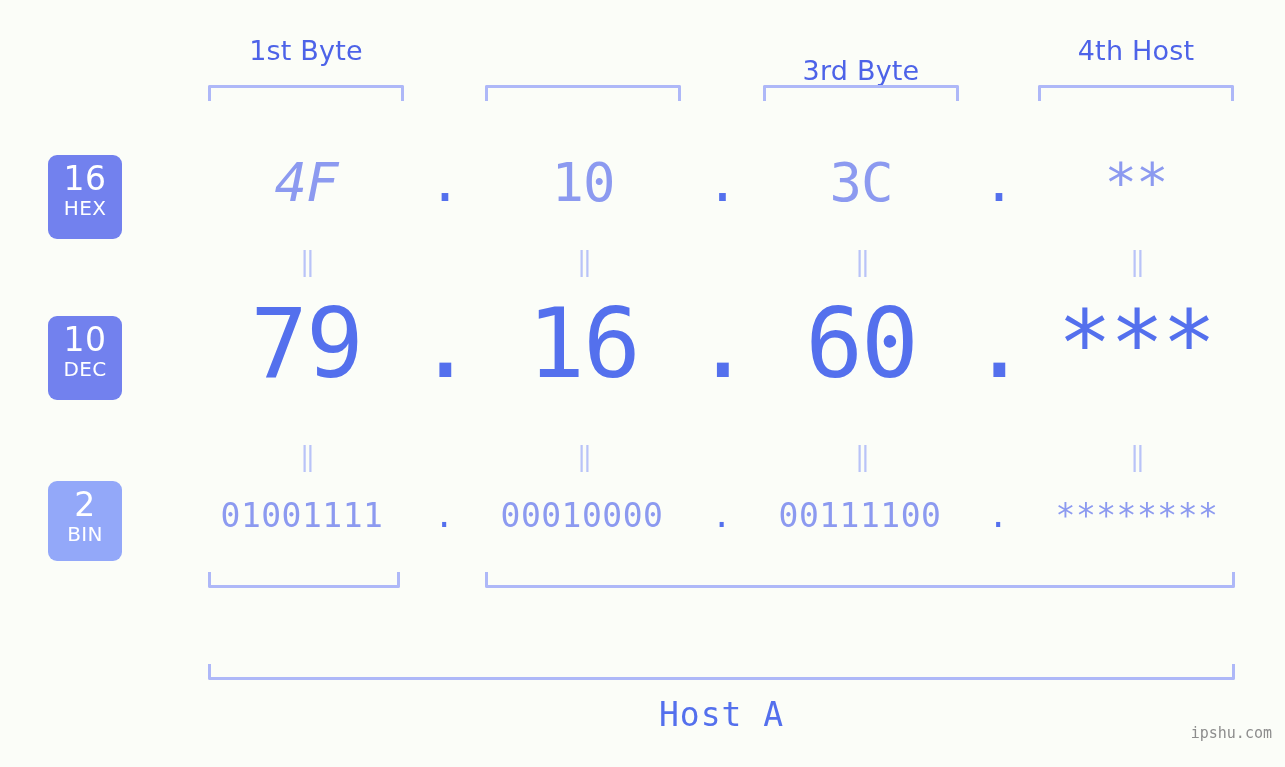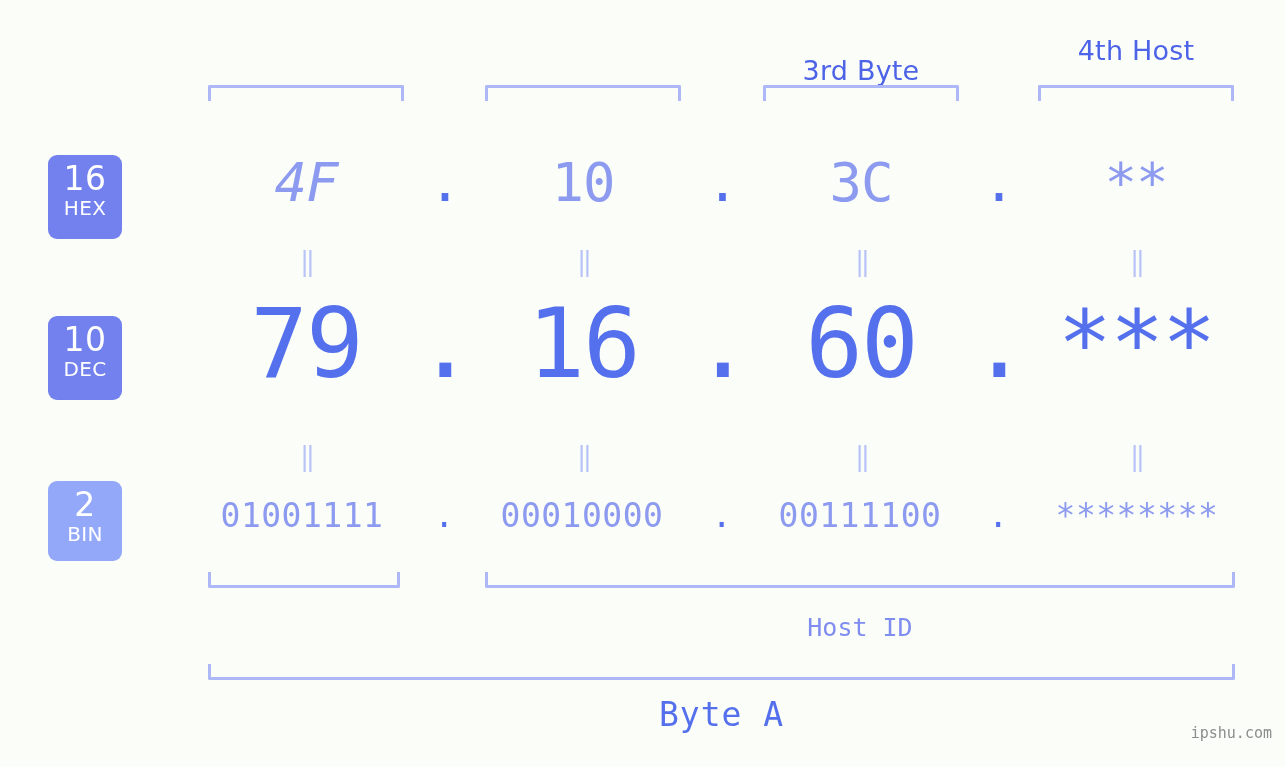--- a/index.html
+++ b/index.html
@@ -172,20 +172,21 @@
     font-size: 15px;
     line-height: 18px;
     white-space: nowrap;
   }
 </style>
 </head>
 <body>
 
 <div class="stage">
 
+  <div class="byte-label" style="left:208px; width:196px;">1st Byte</div>
   <div class="byte-label" style="left:763px; width:196px;margin-top:20px;">3rd Byte</div>
   <div class="byte-label" style="left:1038px; width:196px;">4th Host</div>
 
   <div class="bracket bracket-down" style="left:208px; top:85px; width:196px;"></div>
   <div class="bracket bracket-down" style="left:485px; top:85px; width:196px;"></div>
   <div class="bracket bracket-down" style="left:763px; top:85px; width:196px;"></div>
   <div class="bracket bracket-down" style="left:1038px; top:85px; width:196px;"></div>
 
   <div class="badge" style="left:48px; top:155px; height:84px; background:#7281ee;">
     <span class="num">16</span>
@@ -238,20 +239,19 @@
     <div class="cell" style="left:476px; top:498px; width:212px;">00010000</div>
     <div class="cell dot" style="left:681px; top:498px; width:82px;">.</div>
     <div class="cell" style="left:754px; top:498px; width:212px;">00111100</div>
     <div class="cell dot" style="left:959px; top:498px; width:79px;">.</div>
     <div class="cell" style="left:1031px; top:498px; width:212px;">********</div>
   </div>
 
   <div class="bracket bracket-up" style="left:208px; top:572px; width:192px;"></div>
   <div class="bracket bracket-up" style="left:485px; top:572px; width:750px;"></div>
 
-  <div class="section-label" style="left:485px; top:613px; width:750px;">Host ID</div>
 
   <div class="bracket bracket-up" style="left:208px; top:664px; width:1027px;"></div>
-  <div class="class-label" style="left:208px; top:695px; width:1027px;">Byte A</div>
+  <div class="class-label" style="left:208px; top:695px; width:1027px;">Host A</div>
 
   <div class="watermark">ipshu.com</div>
 
 </div>
 
 </body></html>

